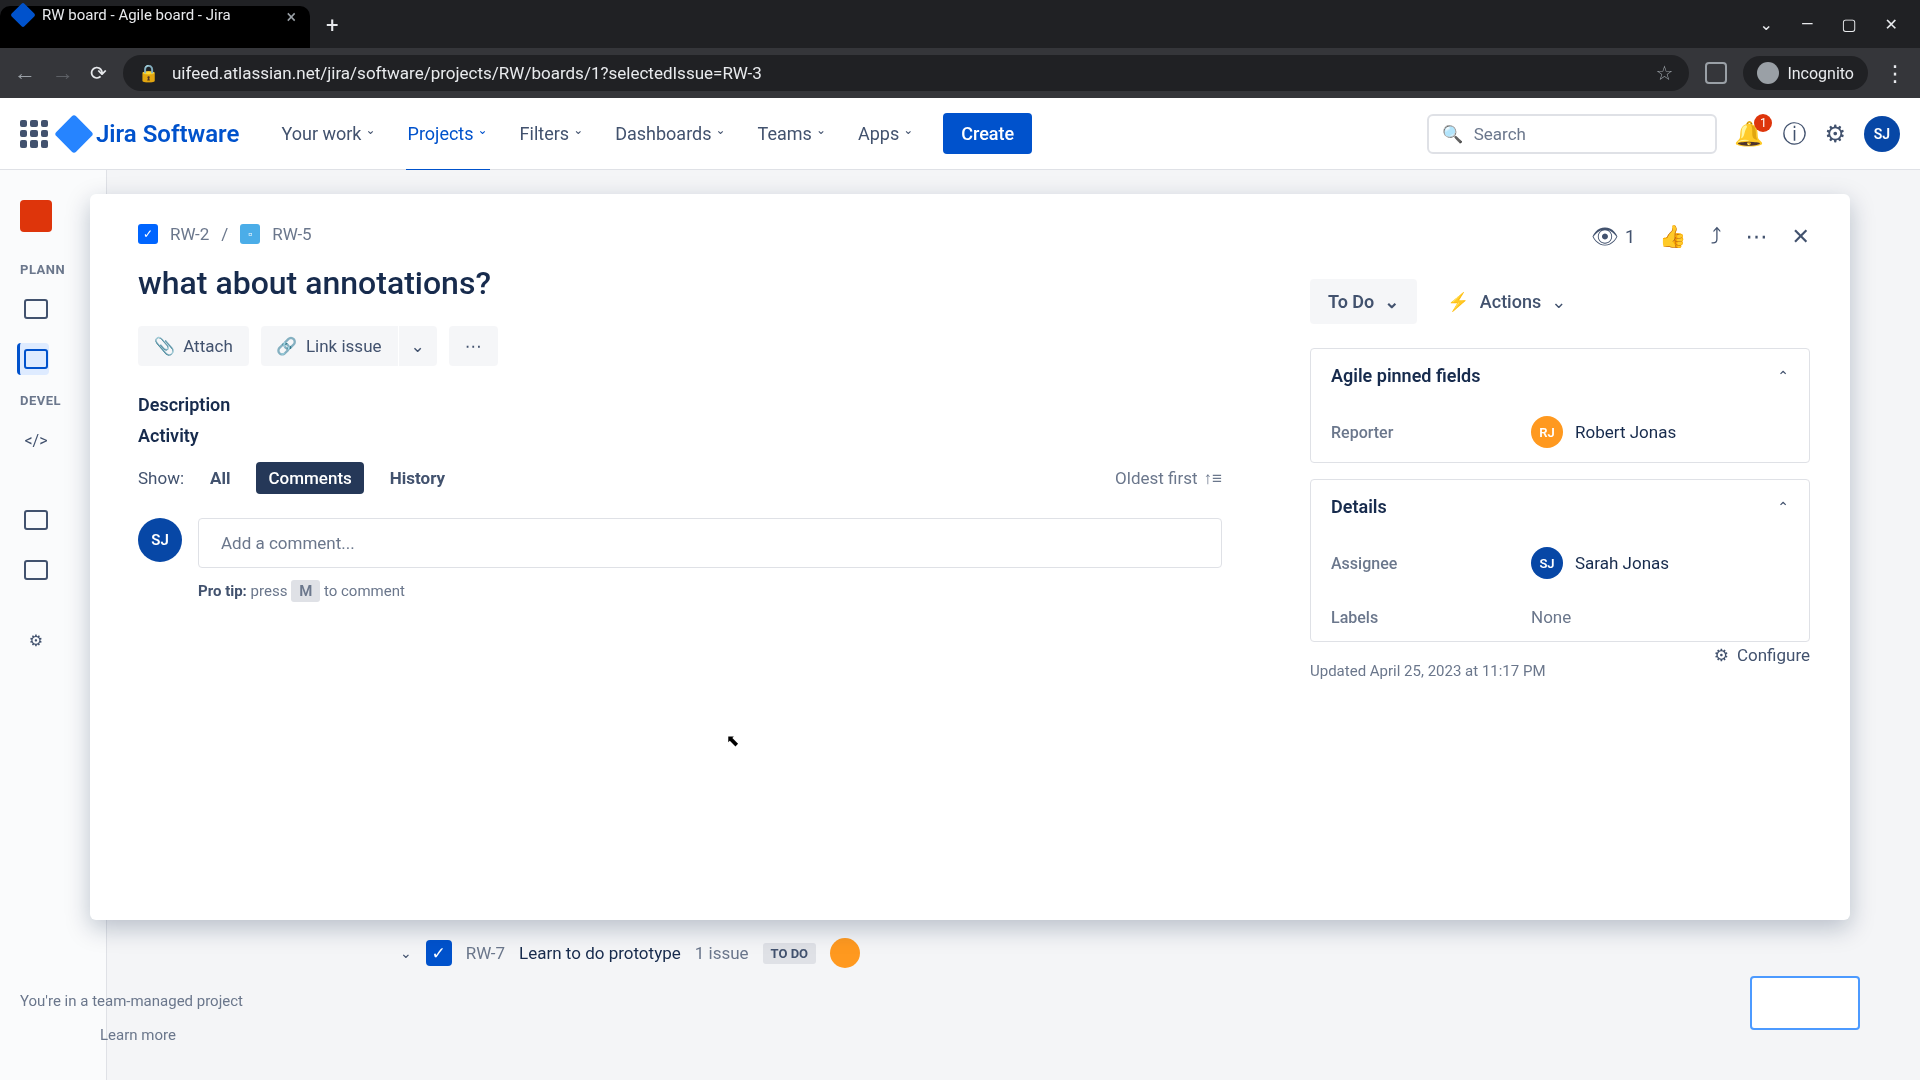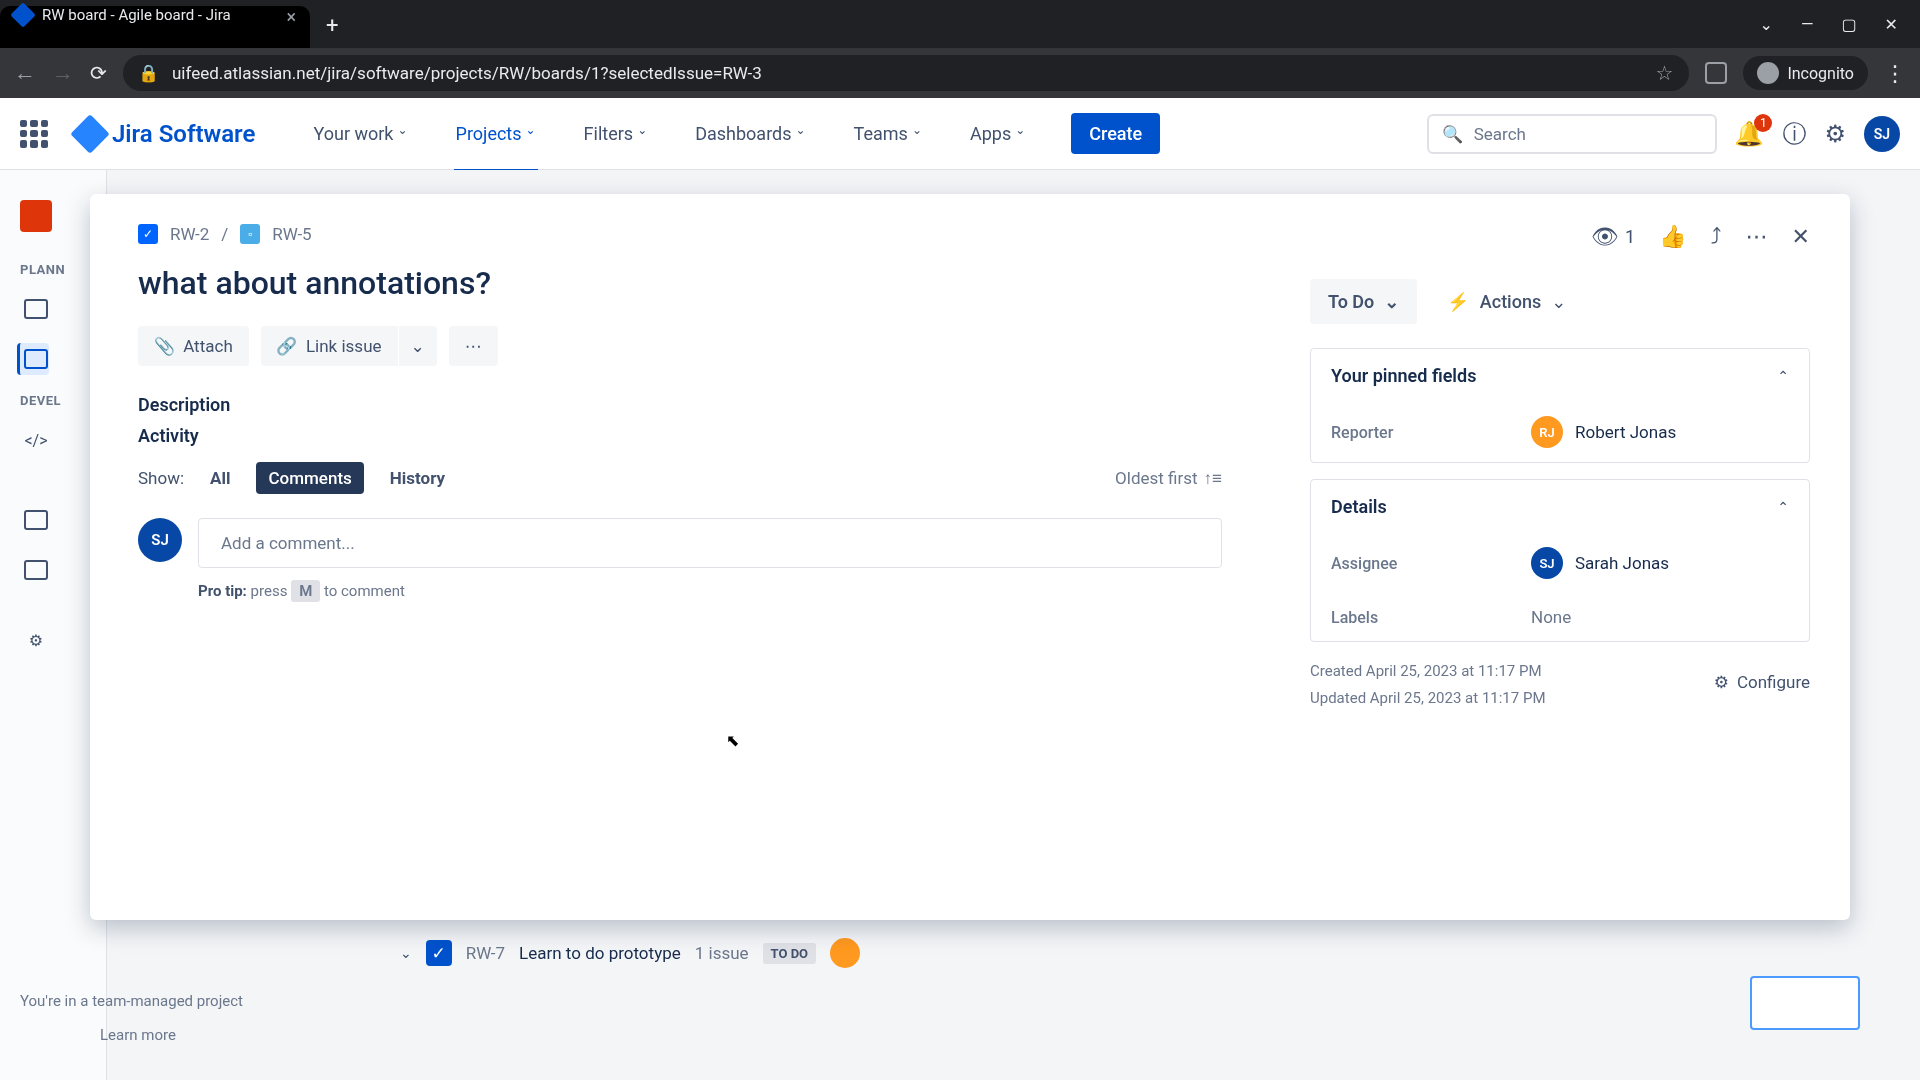--- a/index.html
+++ b/index.html
@@ -19,21 +19,21 @@
 .nav-arrow.disabled { opacity: 0.4; }
 .reload { font-size: 20px; cursor: pointer; }
 .url-bar { flex: 1; background: #202124; border-radius: 20px; height: 36px; display: flex; align-items: center; padding: 0 16px; gap: 12px; color: #e8eaed; font-size: 17px; }
 .url-star { margin-left: auto; font-size: 20px; color: #9aa0a6; }
 .ext-icon { width: 22px; height: 22px; border: 2px solid #9aa0a6; border-radius: 4px; }
 .incognito-badge { display: flex; align-items: center; gap: 8px; background: #202124; padding: 6px 14px; border-radius: 18px; font-size: 16px; }
 .incognito-icon { width: 22px; height: 22px; background: #9aa0a6; border-radius: 50%; }
 .kebab { font-size: 22px; cursor: pointer; }
 
 
-.jira-nav { height: 72px; border-bottom: 1px solid #dfe1e6; display: flex; align-items: center; padding: 0 20px; gap: 28px; background: #fff; }
+.jira-nav { height: 72px; border-bottom: 1px solid #dfe1e6; display: flex; align-items: center; padding: 0 20px; gap: 12px; background: #fff; }
 .app-switcher { width: 28px; height: 28px; display: grid; grid-template-columns: repeat(3,1fr); gap: 3px; cursor: pointer; }
 .app-switcher span { background: #42526e; border-radius: 2px; }
 .jira-logo { display: flex; align-items: center; gap: 8px; color: #0052cc; font-size: 24px; font-weight: 600; margin-right: 20px; cursor: pointer; }
 .jira-logo-mark { width: 28px; height: 28px; background: #2684ff; transform: rotate(45deg); border-radius: 3px; }
 .nav-item { color: #42526e; font-size: 18px; padding: 8px 10px; cursor: pointer; display: flex; align-items: flex-start; gap: 4px; border-radius: 4px; }
 .nav-item.active { color: #0052cc; position: relative; }
 .nav-item.active::after { content: ''; position: absolute; bottom: -20px; left: 8px; right: 8px; height: 3px; background: #0052cc; }
 .nav-chev { font-size: 12px; }
 .create-btn { background: #0052cc; color: #fff; border: none; padding: 10px 18px; border-radius: 4px; font-size: 18px; font-weight: 500; cursor: pointer; margin-left: 8px; }
 .nav-right { margin-left: auto; display: flex; align-items: center; gap: 18px; }
@@ -344,21 +344,21 @@
           </button>
         <button class="actions-dd">
             <span class="bolt">⚡</span>
             <span>Actions</span>
             <span>⌄</span>
           </button>
       </div>
 
       <div class="panel">
         <div class="panel-header">
-          <span class="panel-title">Your pinned fields</span>
+          <span class="panel-title">Agile pinned fields</span>
           <span class="panel-chev">⌃</span>
         </div>
         <div class="field-row">
           <span class="field-label">Reporter</span>
           <div class="field-value">
             <div class="user-av av-rj">RJ</div>
             <span>Robert Jonas</span>
           </div>
         </div>
       </div>
@@ -375,21 +375,20 @@
             <span>Sarah Jonas</span>
           </div>
         </div>
         <div class="field-row">
           <span class="field-label">Labels</span>
           <div class="field-value none-val">None</div>
         </div>
       </div>
 
       <div class="timestamps">
-        <div>Created April 25, 2023 at 11:17 PM</div>
         <div>Updated April 25, 2023 at 11:17 PM</div>
       </div>
       <div class="configure">
           <span>⚙</span>
           <span>Configure</span>
         </div>
     </div>
 
     <div class="cursor-ptr">⬉</div>
   </div>

